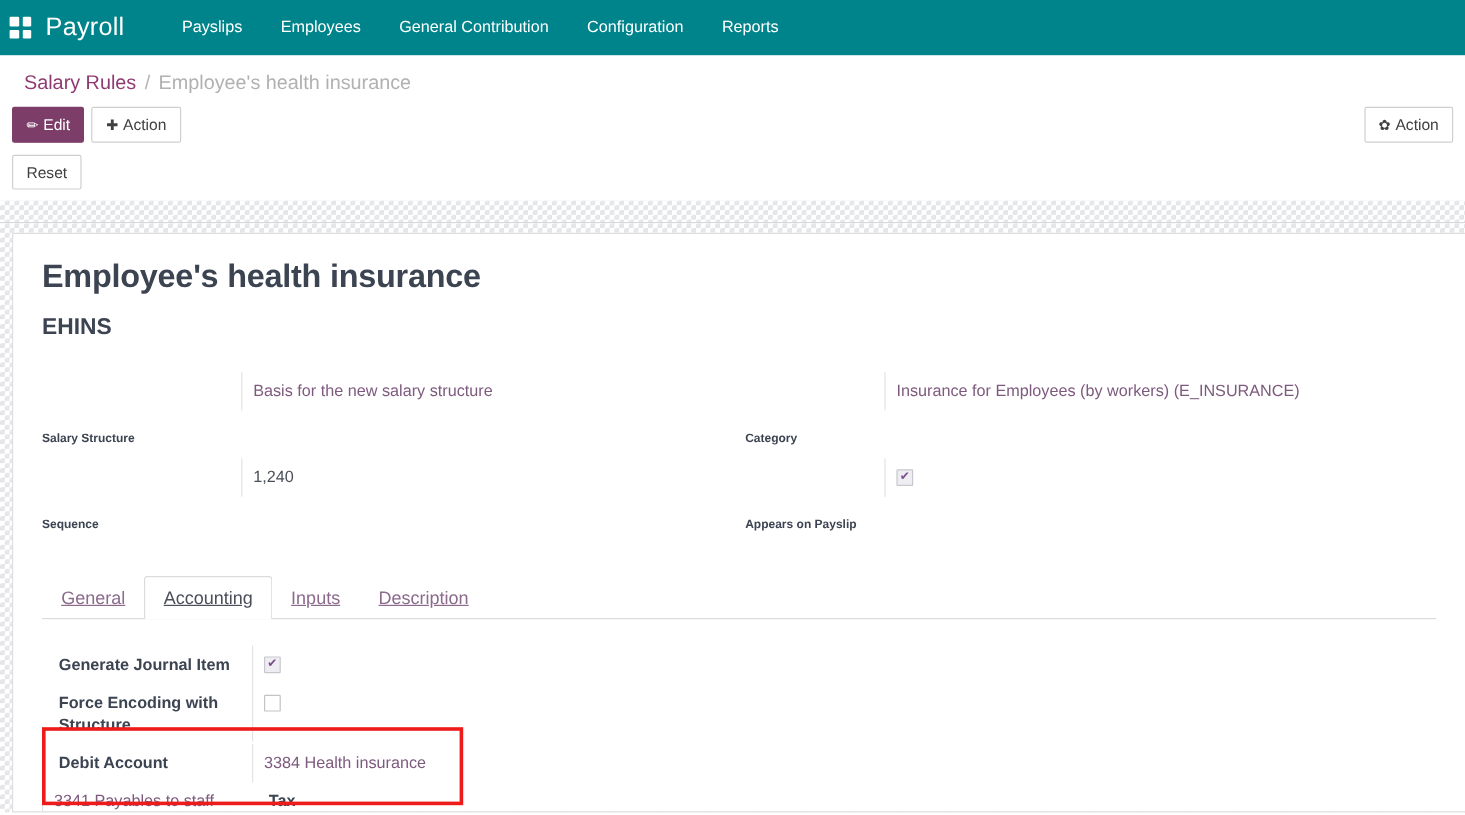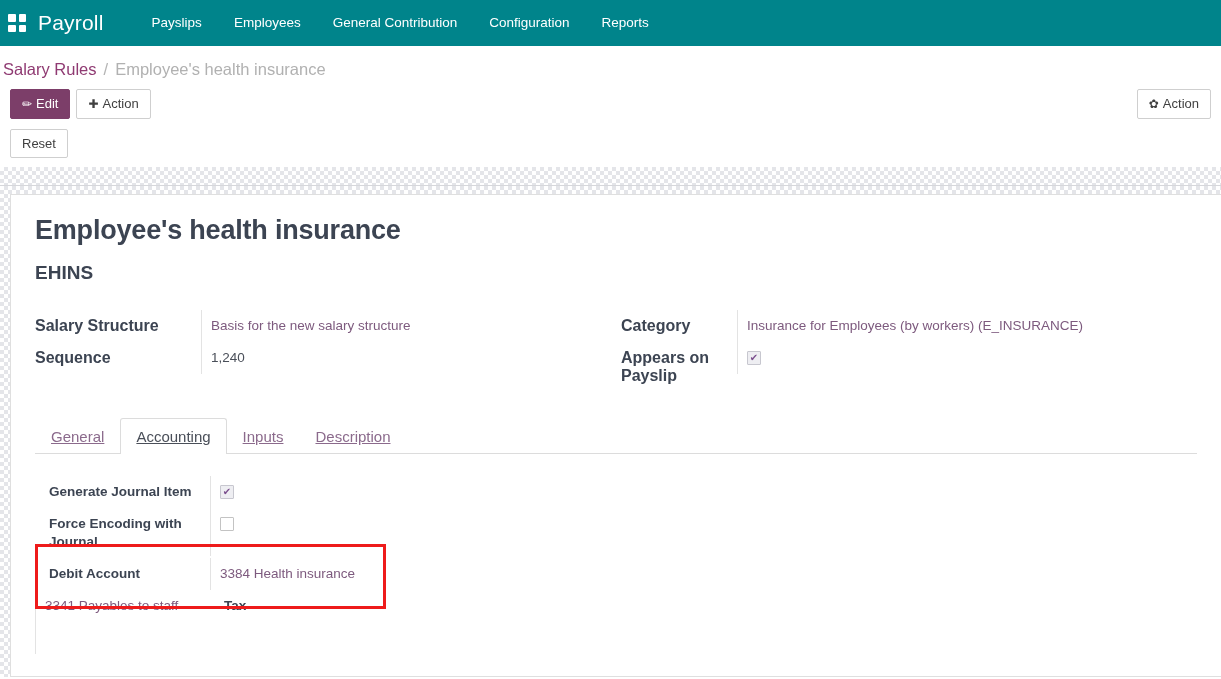--- a/index.html
+++ b/index.html
@@ -46,21 +46,21 @@
     color: #ffffff;
     font-size: 13.5px;
     padding: 0 16px;
     line-height: 46px;
     cursor: pointer;
     white-space: nowrap;
   }
 
   
   .breadcrumb-row {
-    padding: 14px 12px 4px 3px;
+    padding: 14px 12px 4px 20px;
     font-size: 16.5px;
     display: flex;
     align-items: center;
     background: #ffffff;
   }
   .crumb-link { color: #8f3a72; cursor: pointer; }
   .crumb-sep { color: #b4b4b4; margin: 0 7px; }
   .crumb-current { color: #b1b1b1; }
 
   
@@ -142,25 +142,26 @@
   }
 
   
   .form-grid {
     display: grid;
     grid-template-columns: 166px 420px 116px 1fr;
     row-gap: 0;
     align-items: start;
   }
   .f-label {
-    font-size: 16px;
+    font-size: 10px;
     font-weight: bold;
     color: #3c4452;
     padding: 7px 10px 7px 0;
     line-height: 18px;
+    margin-top: 40px;
   }
   .f-value {
     font-size: 13.5px;
     color: #4a4f59;
     padding: 7px 0 7px 9px;
     border-left: 1px solid #e3e3e3;
     line-height: 18px;
     min-height: 32px;
   }
   .link-val { color: #7d5a7e; cursor: pointer; }
@@ -321,21 +322,21 @@
         <div class="tab">Description</div>
       </div>
 
       <div class="tab-pane">
         <div class="acct-grid">
           <div class="a-label">Generate Journal Item</div>
           <div class="a-value">
             <span class="cb">✔</span>
           </div>
 
-          <div class="a-label tall">Force Encoding with Journal</div>
+          <div class="a-label tall">Force Encoding with Structure</div>
           <div class="a-value tall">
             <span class="cb unchecked"></span>
           </div>
 
           <div class="a-label">Debit Account</div>
           <div class="a-value">
             <span class="link-val">3384 Health insurance</span>
           </div>
 
           <div class="a-value">

